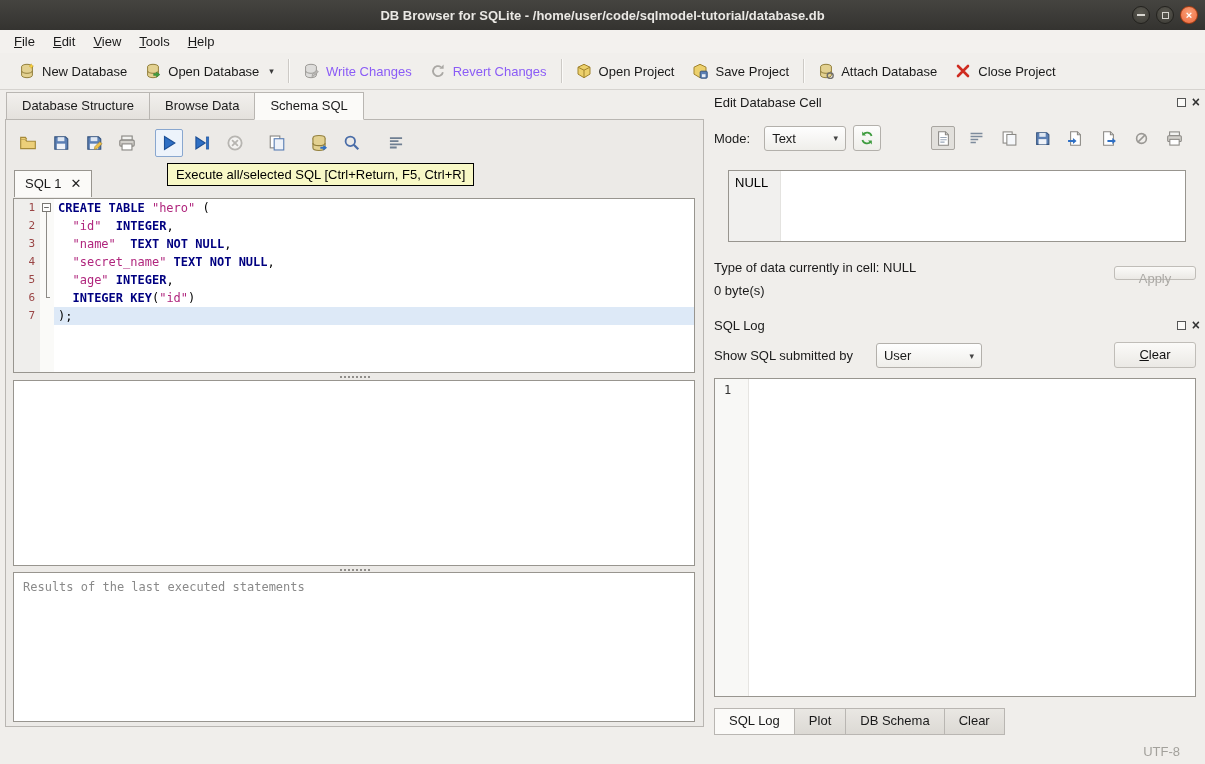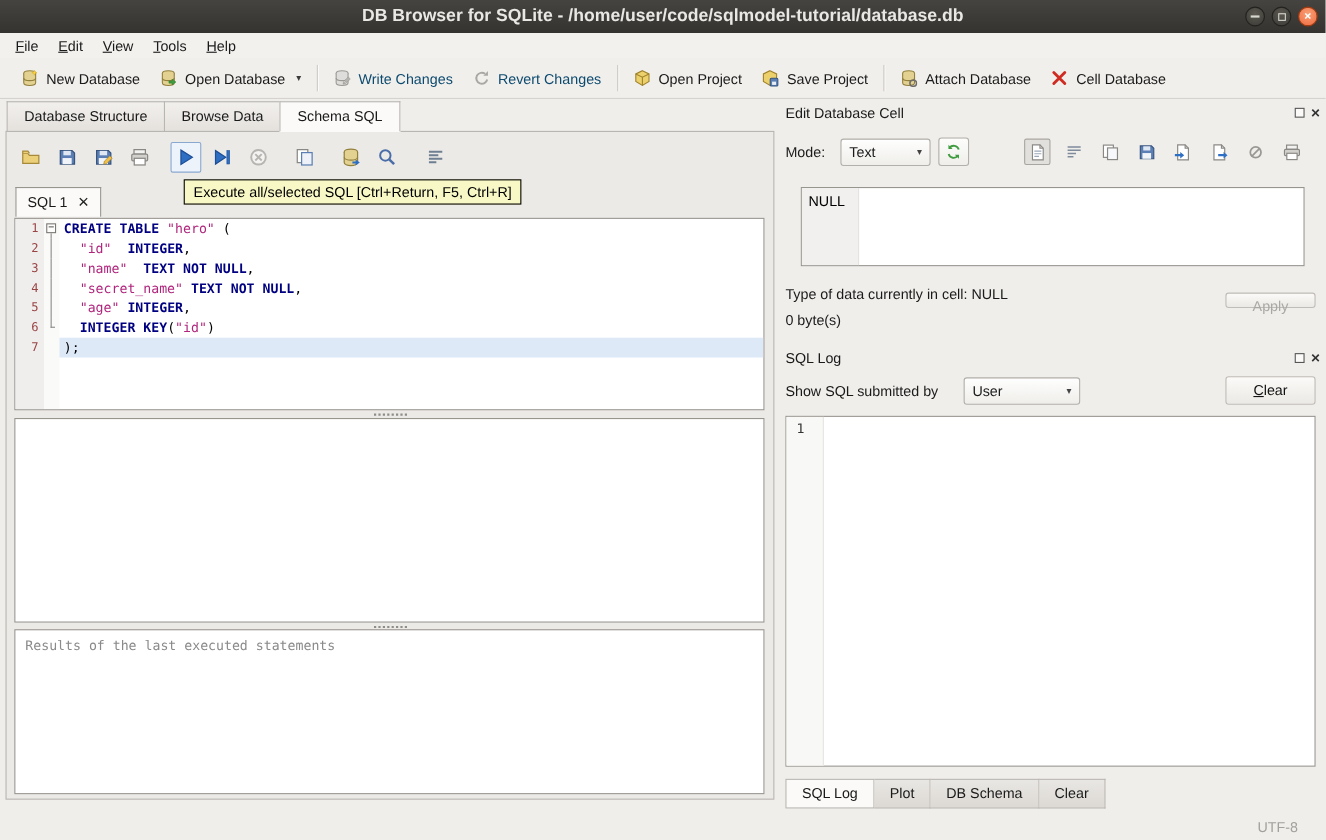--- a/index.html
+++ b/index.html
@@ -6,36 +6,36 @@
   --kw:#000080; --str:#b0267d; --pln:#000000; --lnum:#9a4545; --curline:#dde9f7;
   --tooltip-bg:#f8f8c6; --close-btn:#ef6a3e;
 }
 *{margin:0;padding:0;box-sizing:border-box;}
 html,body{width:1205px;height:764px;}
 body{font-family:"Liberation Sans","DejaVu Sans",sans-serif;font-size:13px;color:#1a1a1a;background:#f0eeeb;overflow:hidden;}
 #root{position:relative;width:1205px;height:764px;background:#f0eeeb;}
 
 
 .titlebar{position:absolute;top:0;left:0;right:0;height:30px;background:linear-gradient(#454440,#343330);display:flex;align-items:center;justify-content:center;}
-.titlebar .title{color:#eae8e4;font-weight:bold;font-size:16px;}
+.titlebar .title{color:#eae8e4;font-weight:bold;font-size:13px;}
 #winbtns{position:absolute;right:7px;top:6px;display:flex;gap:6px;}
 .winbtn{width:18px;height:18px;border-radius:50%;background:radial-gradient(circle at 50% 35%,#5b5951,#3b3a35);border:1px solid #23221e;display:flex;align-items:center;justify-content:center;color:#d8d6d0;font-size:11px;line-height:1;}
 .winbtn.close{background:radial-gradient(circle at 50% 35%,#f9a077,var(--close-btn));border-color:#a33c12;color:#fff;font-weight:bold;}
 .winbtn .bar{width:8px;height:2px;background:#d8d6d0;}
 .winbtn .box{width:7px;height:7px;border:1px solid #d8d6d0;}
 
 
 .menubar{position:absolute;top:30px;left:0;right:0;height:23px;background:#f3f1ee;display:flex;align-items:center;padding-left:5px;}
 .menu-item{display:inline-block;padding:2px 9px;}
 .menu-item::first-letter{text-decoration:underline;}
 
 
 .toolbar{position:absolute;top:53px;left:0;right:0;height:37px;background:#f1efec;border-bottom:1px solid #d6d3cf;display:flex;align-items:center;padding-left:10px;}
 .tbtn{display:flex;align-items:center;gap:7px;padding:4px 9px;border-radius:3px;white-space:nowrap;}
-.tbtn.disabled{color:#0c4a6e;}
+.tbtn.disabled{color:#8b5cf6;}
 .icon svg{width:16px;height:16px;display:block;}
 .caret{font-size:9px;color:#3a3a3a;margin-left:3px;}
 .tsep{width:1px;height:24px;background:#cdcac6;box-shadow:1px 0 0 #fbfaf8;margin:0 5px;flex:0 0 1px;}
 
 
 .left-pane{position:absolute;left:0;top:90px;width:707px;height:648px;}
 .right-pane{position:absolute;left:707px;top:90px;width:498px;height:648px;}
 
 
 .main-tabs{position:absolute;top:2px;left:6px;display:flex;z-index:2;}
@@ -238,21 +238,21 @@
           </svg>
         </span>
         <span class="tlabel">Attach Database</span>
       </div>
       <div class="tbtn">
         <span class="icon">
           <svg viewBox="0 0 16 16" xmlns="http://www.w3.org/2000/svg">
             <path d="M3 3l10 10M13 3L3 13" stroke="#cf2b20" stroke-width="2.6" stroke-linecap="round"></path>
           </svg>
         </span>
-        <span class="tlabel">Cell Database</span>
+        <span class="tlabel">Close Project</span>
       </div>
     </div>
 
   <div class="left-pane">
     <div class="main-tabs" id="main-tabs">
         <div class="tab">Database Structure</div>
         <div class="tab">Browse Data</div>
         <div class="tab active">Schema SQL</div>
       </div>
 

